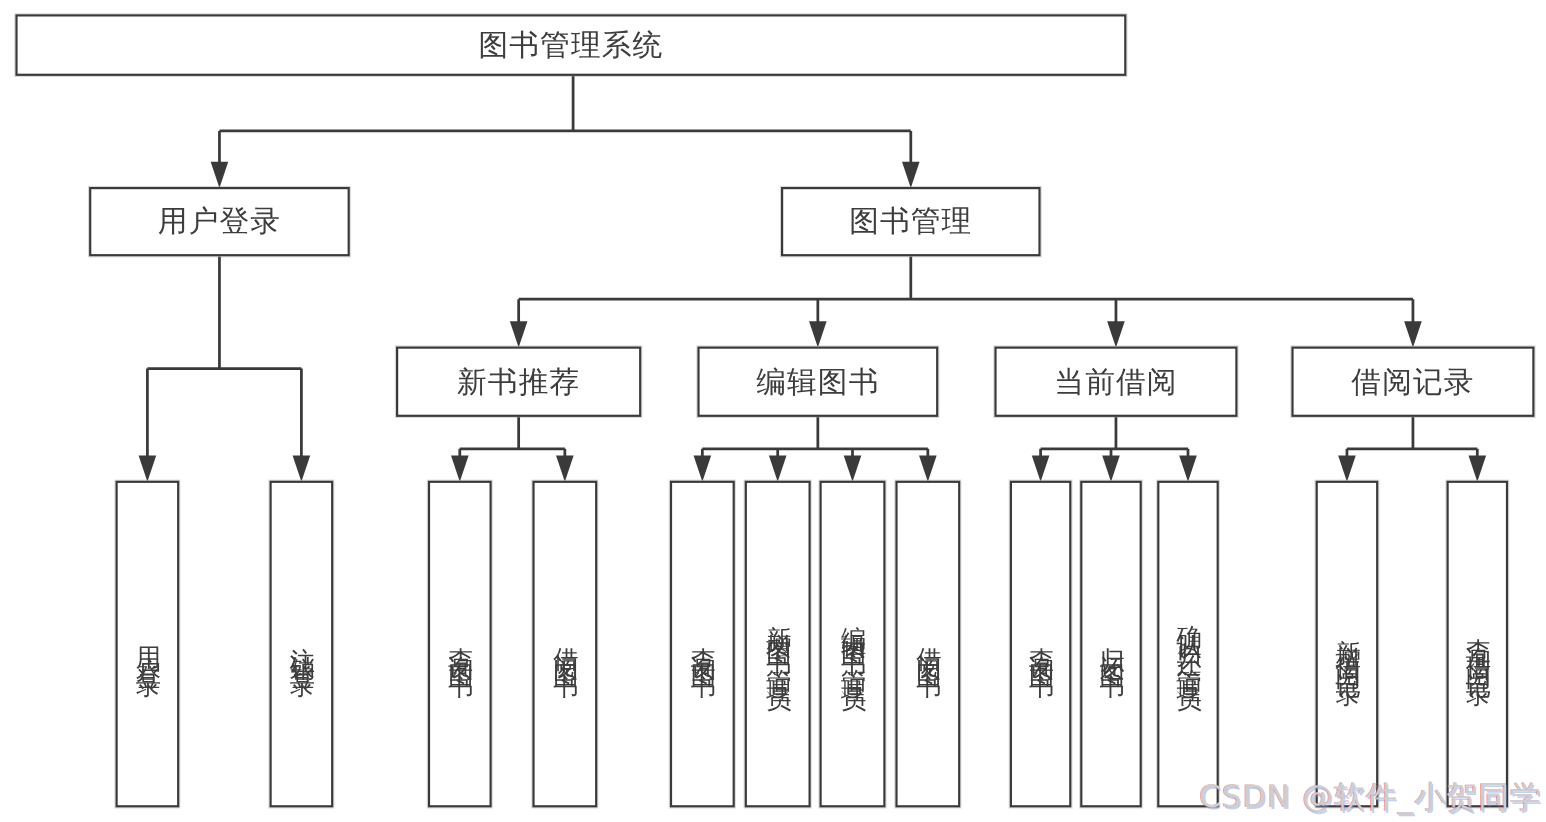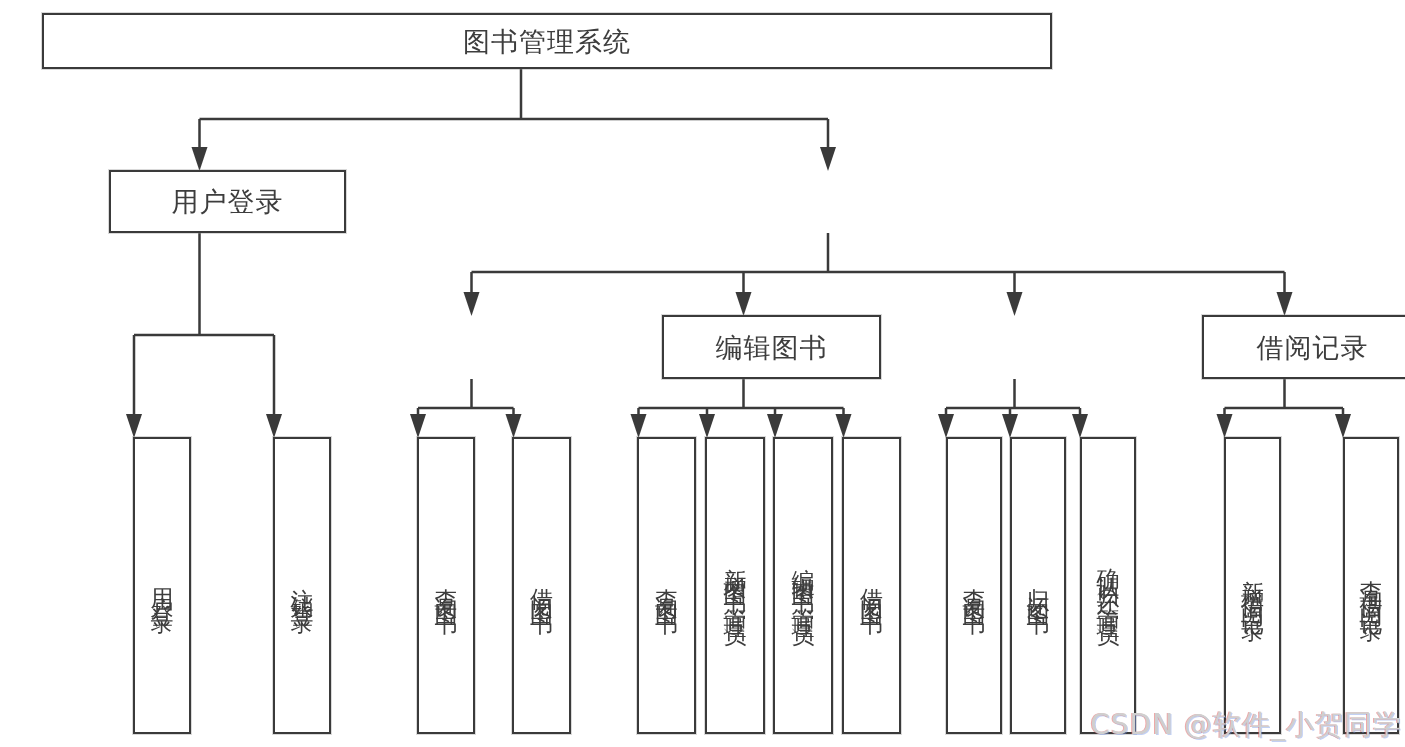--- a/index.html
+++ b/index.html
@@ -32,21 +32,20 @@
     position: absolute;
     background: var(--box_fill);
     border: 2px solid var(--line);
     box-shadow: 0 0 0 1px rgba(145,145,145,0.35);
     display: flex;
     align-items: center;
     justify-content: center;
     color: var(--text);
     z-index: 2;
     line-height: 1;
-    margin-left: 28px;
   }
 
   .h-label { font-size: 27px; letter-spacing: 1px; white-space: nowrap; }
 
   .v-node {
     top: 437px;
     height: 297px;
     writing-mode: vertical-rl;
     text-orientation: mixed;
   }
@@ -142,24 +141,33 @@
     </g>
   </svg>
 
   <div class="node" id="n-root">
     <span class="h-label">图书管理系统</span>
   </div>
 
   <div class="node" id="n-login">
     <span class="h-label">用户登录</span>
   </div>
-
+  <div class="node" id="n-mgmt">
+    <span class="h-label">图书管理</span>
+  </div>
+
+  <div class="node" id="n-l3-0">
+    <span class="h-label">新书推荐</span>
+  </div>
   <div class="node" id="n-l3-1">
     <span class="h-label">编辑图书</span>
   </div>
+  <div class="node" id="n-l3-2">
+    <span class="h-label">当前借阅</span>
+  </div>
   <div class="node" id="n-l3-3">
     <span class="h-label">借阅记录</span>
   </div>
 
   <div class="node v-node" id="n-leaf-0">
     <span class="v-label">用户登录</span>
   </div>
   <div class="node v-node" id="n-leaf-1">
     <span class="v-label">注销登录</span>
   </div>

